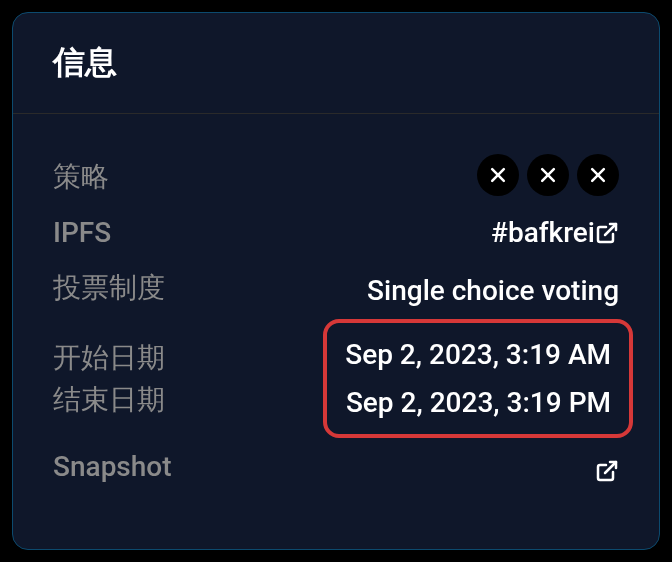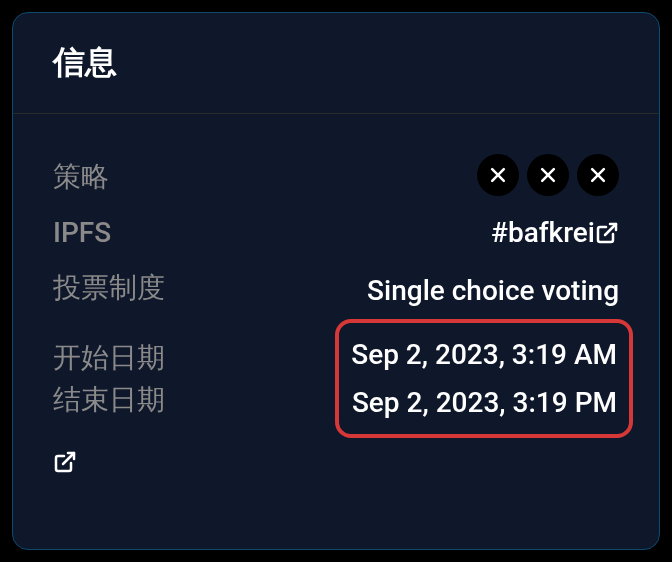--- a/index.html
+++ b/index.html
@@ -72,21 +72,21 @@
       height: 20px;
     }
     .external-icon {
       width: 24px;
       height: 24px;
       color: #fff;
     }
     .highlight-box {
       border: 4px solid #d63838;
       border-radius: 16px;
-      padding: 8px 12px;
+      padding: 8px 18px;
       margin: -8px -14px;
     }
     .highlight-row {
       color: #fff;
       font-size: 28px;
       font-weight: 500;
       text-align: right;
       line-height: 1.7;
     }
     .dates-container {
@@ -158,20 +158,21 @@
         <div class="label">开始日期</div>
         <div class="label">结束日期</div>
       </div>
       <div class="highlight-box">
         <div class="highlight-row">Sep 2, 2023, 3:19 AM</div>
         <div class="highlight-row">Sep 2, 2023, 3:19 PM</div>
       </div>
     </div>
 
     <div class="row">
+      <div class="label">Snapshot</div>
       <div class="value">
         <svg class="external-icon" viewBox="0 0 24 24" fill="none" stroke="currentColor" stroke-width="2.5" stroke-linecap="round" stroke-linejoin="round">
           <path d="M18 13v6a2 2 0 0 1-2 2H5a2 2 0 0 1-2-2V8a2 2 0 0 1 2-2h6"></path>
           <polyline points="15 3 21 3 21 9"></polyline>
           <line x1="10" y1="14" x2="21" y2="3"></line>
         </svg>
       </div>
     </div>
 
   </div>

